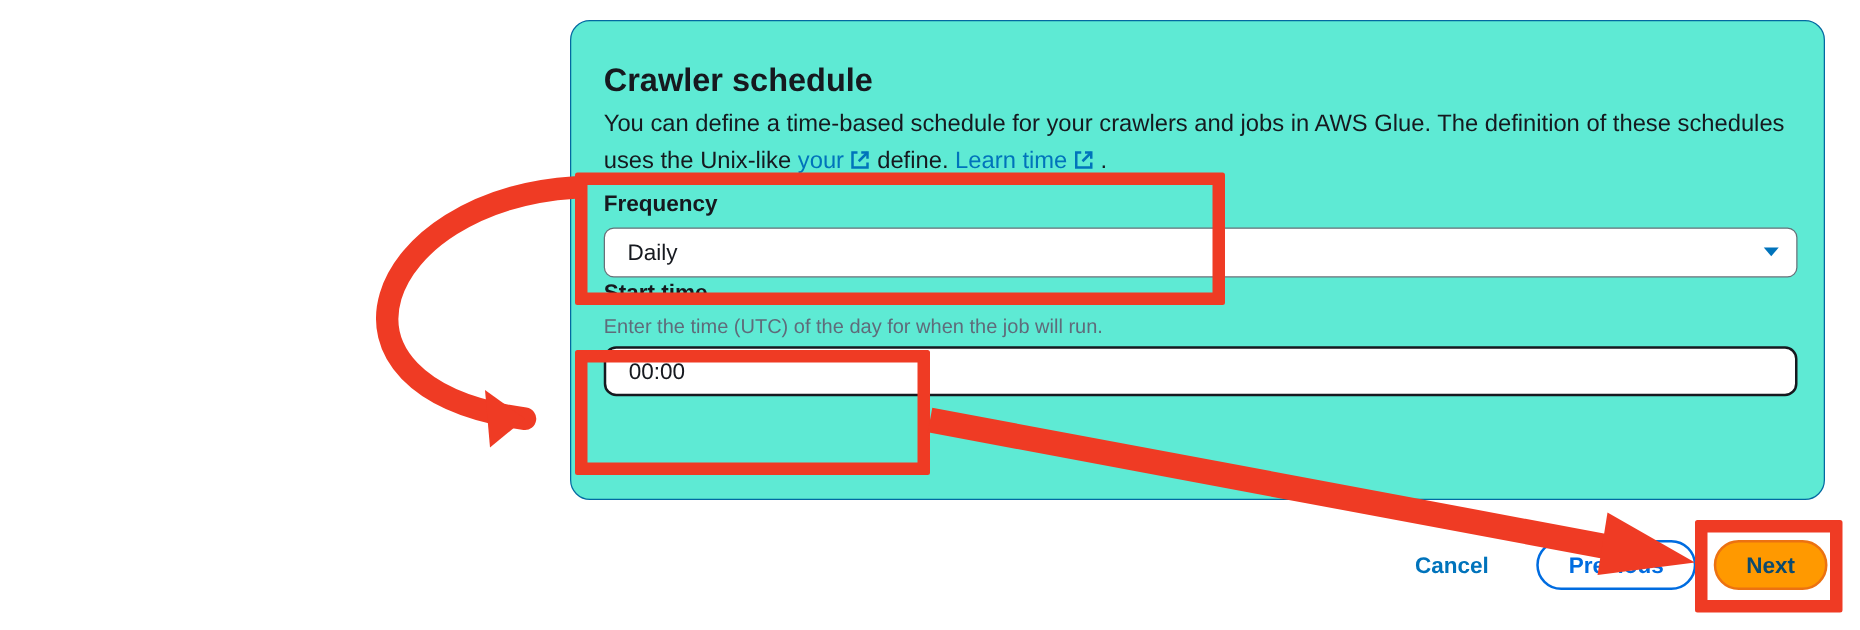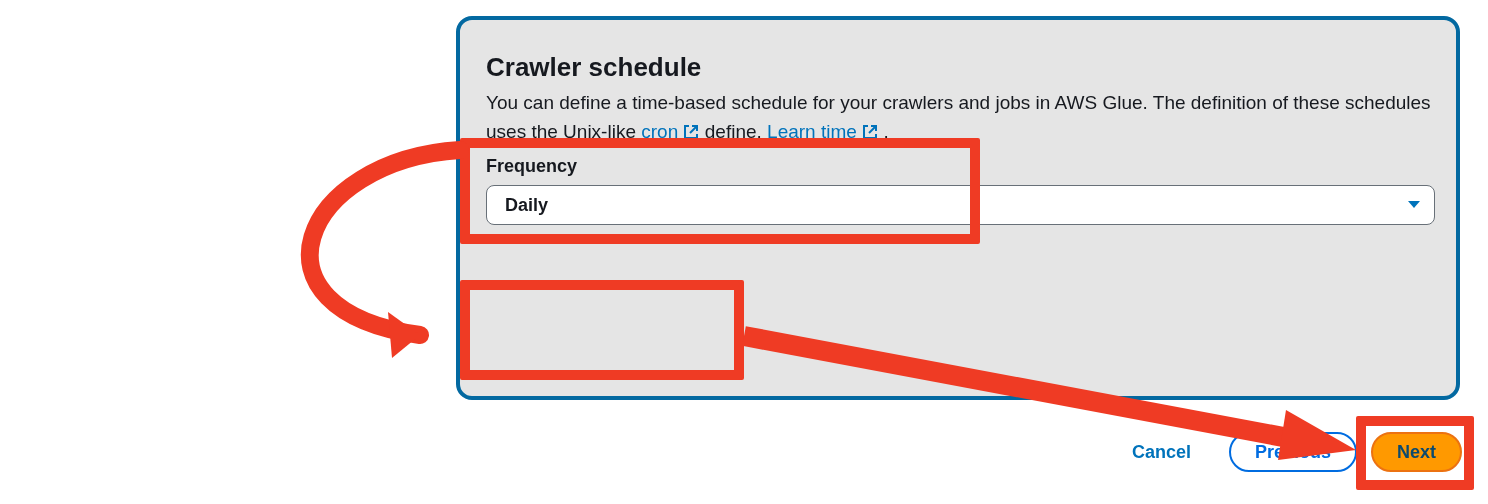--- a/index.html
+++ b/index.html
@@ -12,23 +12,23 @@
     background: #ffffff;
     position: relative;
     overflow: hidden;
   }
   .panel {
     position: absolute;
     left: 456px;
     top: 16px;
     width: 1004px;
     height: 384px;
-    border: 4px solid #0369a1;
+    border: 1px solid #0369a1;
     border-radius: 16px;
-    background: #e5e5e5;
+    background: #5eead4;
     box-sizing: border-box;
     padding: 28px 21px 28px 26px;
   }
   .panel h2 {
     margin: 4px 0 6px 0;
     font-size: 26px;
     font-weight: 700;
     color: #16191f;
   }
   .desc {
@@ -59,21 +59,20 @@
   }
   .field-help {
     font-size: 16px;
     color: #5f6b7a;
     margin-bottom: 6px;
     margin-top: 4px;
   }
   .select-wrap {
     position: relative;
     width: 100%;
-    font-weight: bold;
   }
   .select-box {
     width: 100%;
     height: 40px;
     box-sizing: border-box;
     border: 1.5px solid #687078;
     border-radius: 8px;
     padding: 0 40px 0 18px;
     font-size: 18px;
     line-height: 38px;
@@ -186,21 +185,21 @@
 </head>
 <body>
 
 <div class="panel">
 
   <h2>Crawler schedule</h2>
 
   <p class="desc">
     <span>You can define a time-based schedule for your crawlers and jobs in AWS Glue. The definition of these schedules uses the Unix-like </span>
     <a href="#" class="link">
-      <span>cron</span>
+      <span>your</span>
       <svg class="ext-link-icon" viewBox="0 0 16 16">
           <path d="M6 2H2v12h12V10" stroke-width="2"></path>
           <path d="M9 2h5v5" stroke-width="2"></path>
           <path d="M14 2L7 9" stroke-width="2"></path>
         </svg>
     </a>
     <span> define. </span>
     <a href="#" class="link">
       <span>Learn time</span>
       <svg class="ext-link-icon" viewBox="0 0 16 16">
@@ -214,20 +213,25 @@
   <div class="field">
     <div class="field-label">Frequency</div>
     <div class="select-wrap">
       <div class="select-box">Daily</div>
       <svg class="caret" viewBox="0 0 14 10">
           <path d="M1 1l6 7 6-7z"></path>
         </svg>
     </div>
   </div>
 
+  <div class="field">
+    <div class="field-label">Start time</div>
+    <div class="field-help">Enter the time (UTC) of the day for when the job will run.</div>
+    <input type="text" class="text-input" value="00:00" style="">
+  </div>
 
 </div>
 
 <div class="footer-buttons">
   <button class="btn btn-link">Cancel</button>
   <button class="btn btn-outline">Previous</button>
   <button class="btn btn-primary">Next</button>
 </div>
 
 <div class="hl hl-freq"></div>

